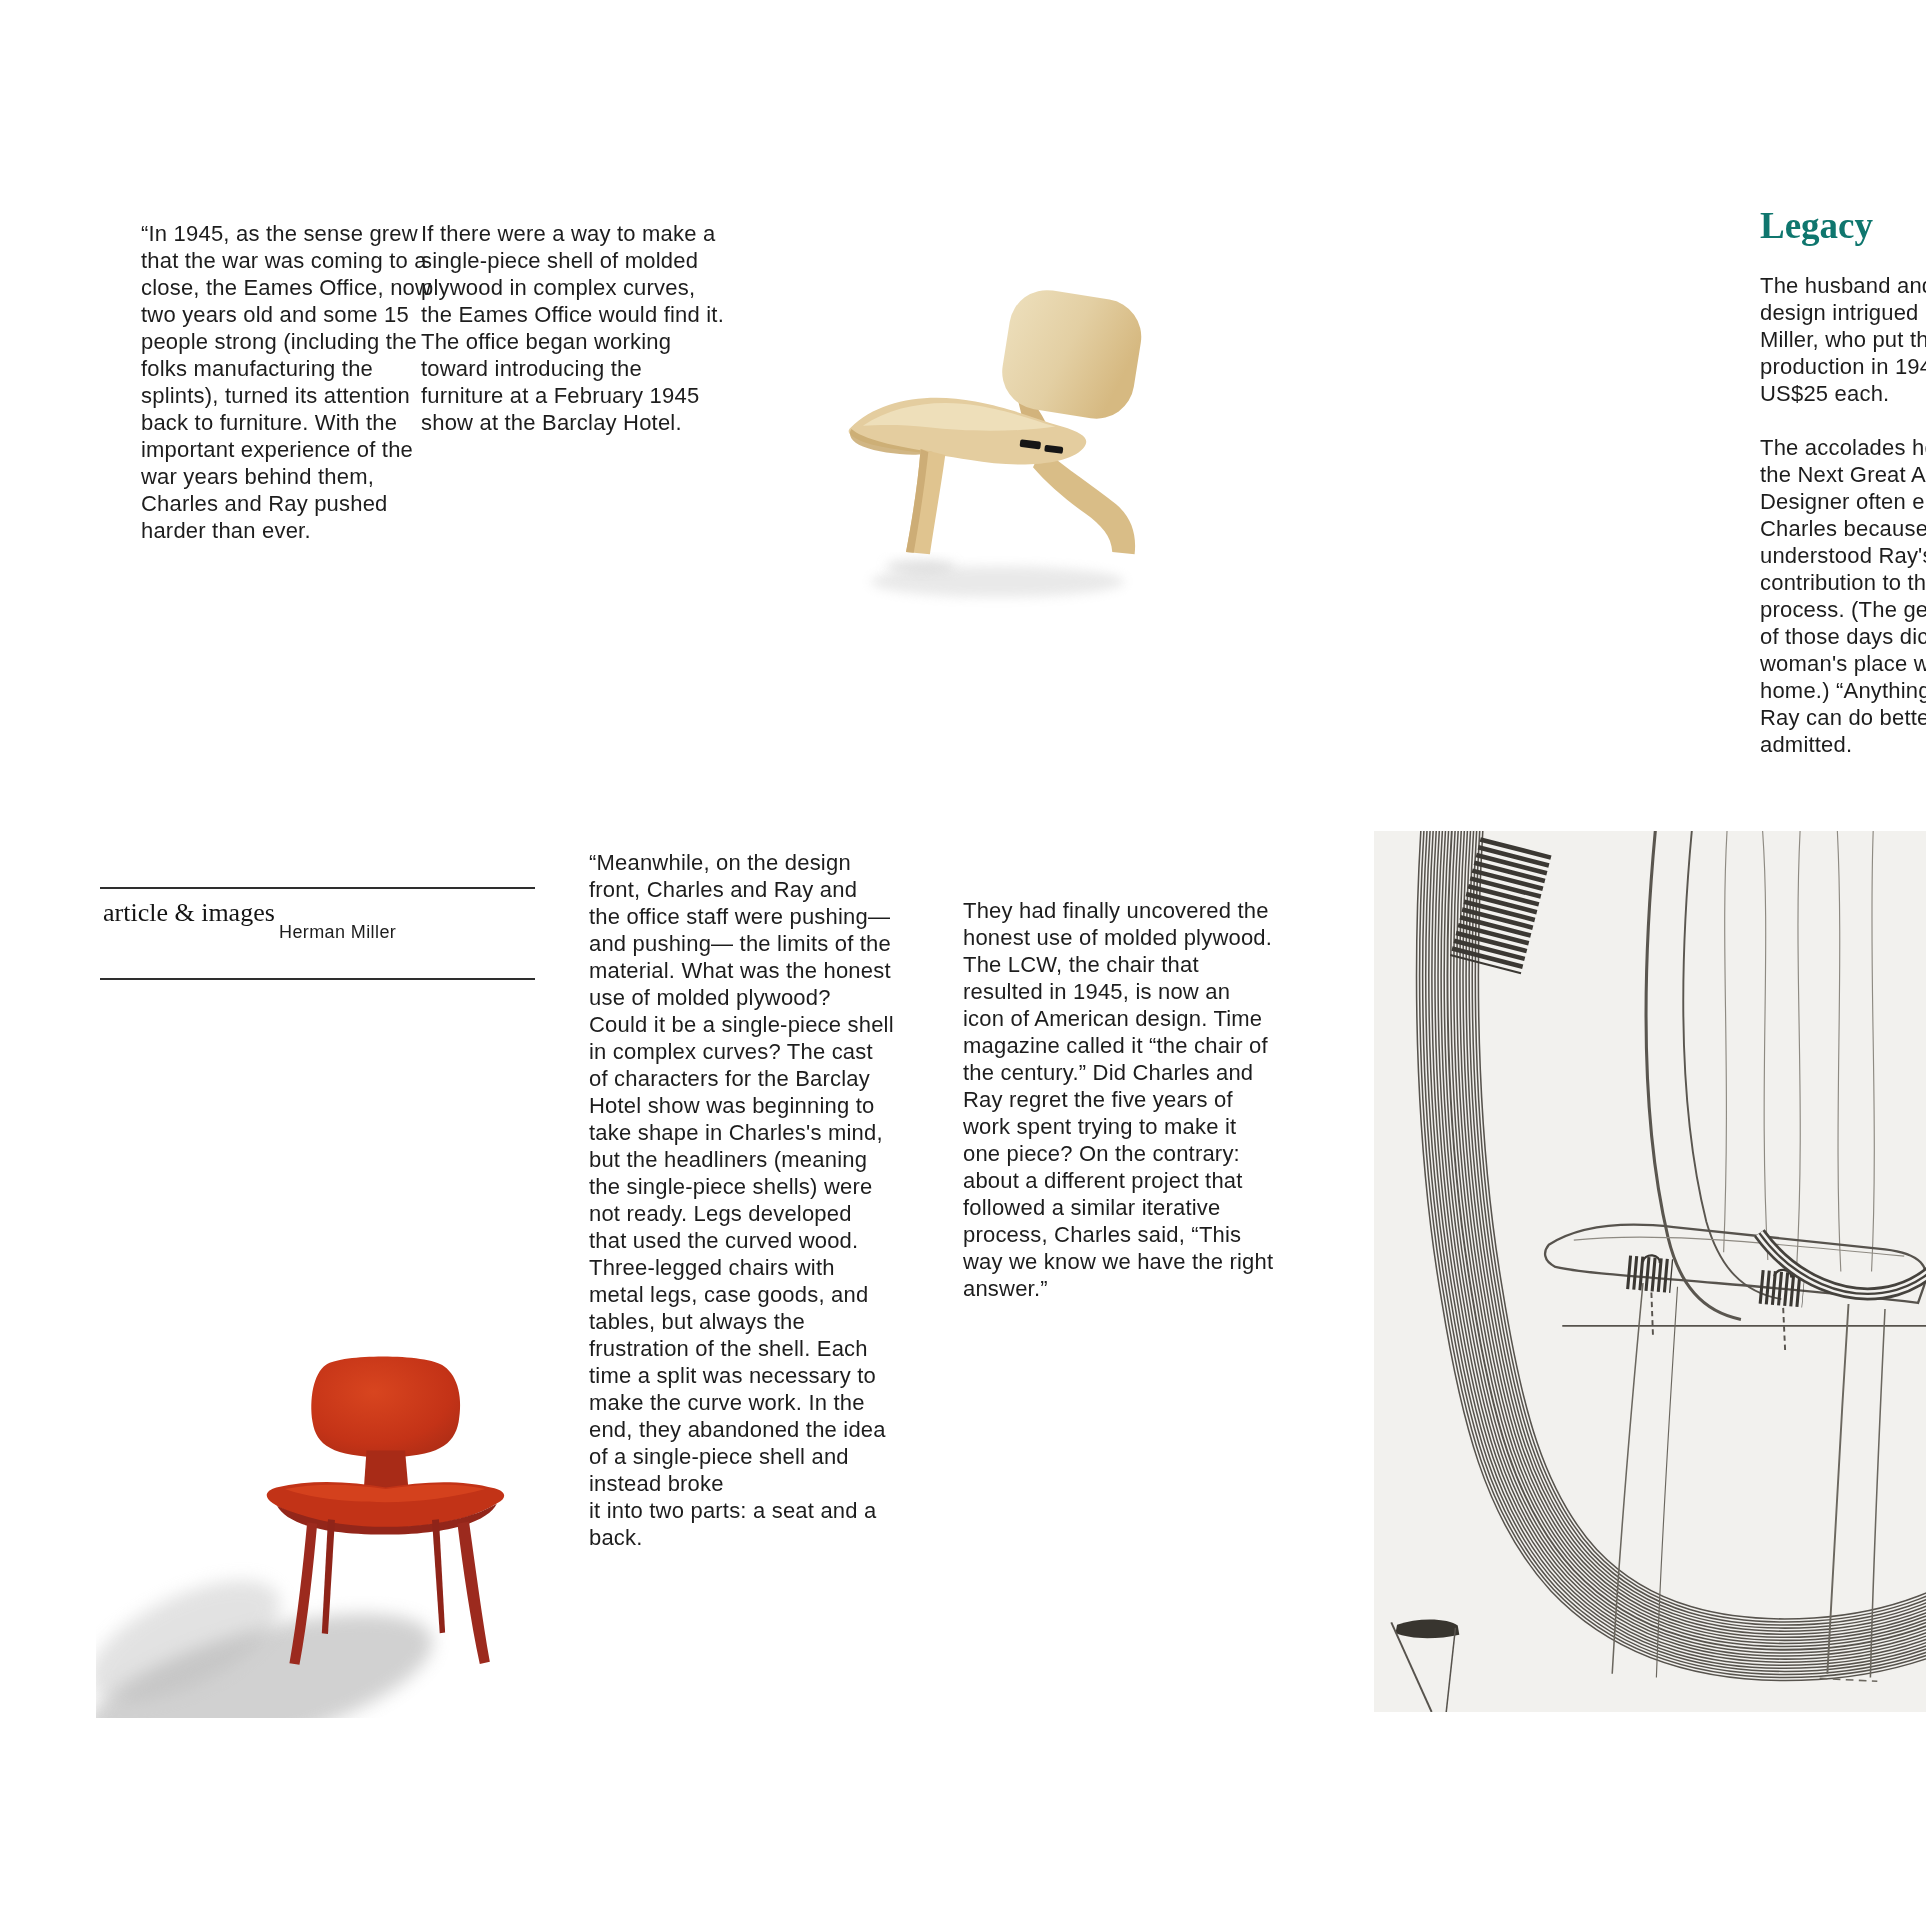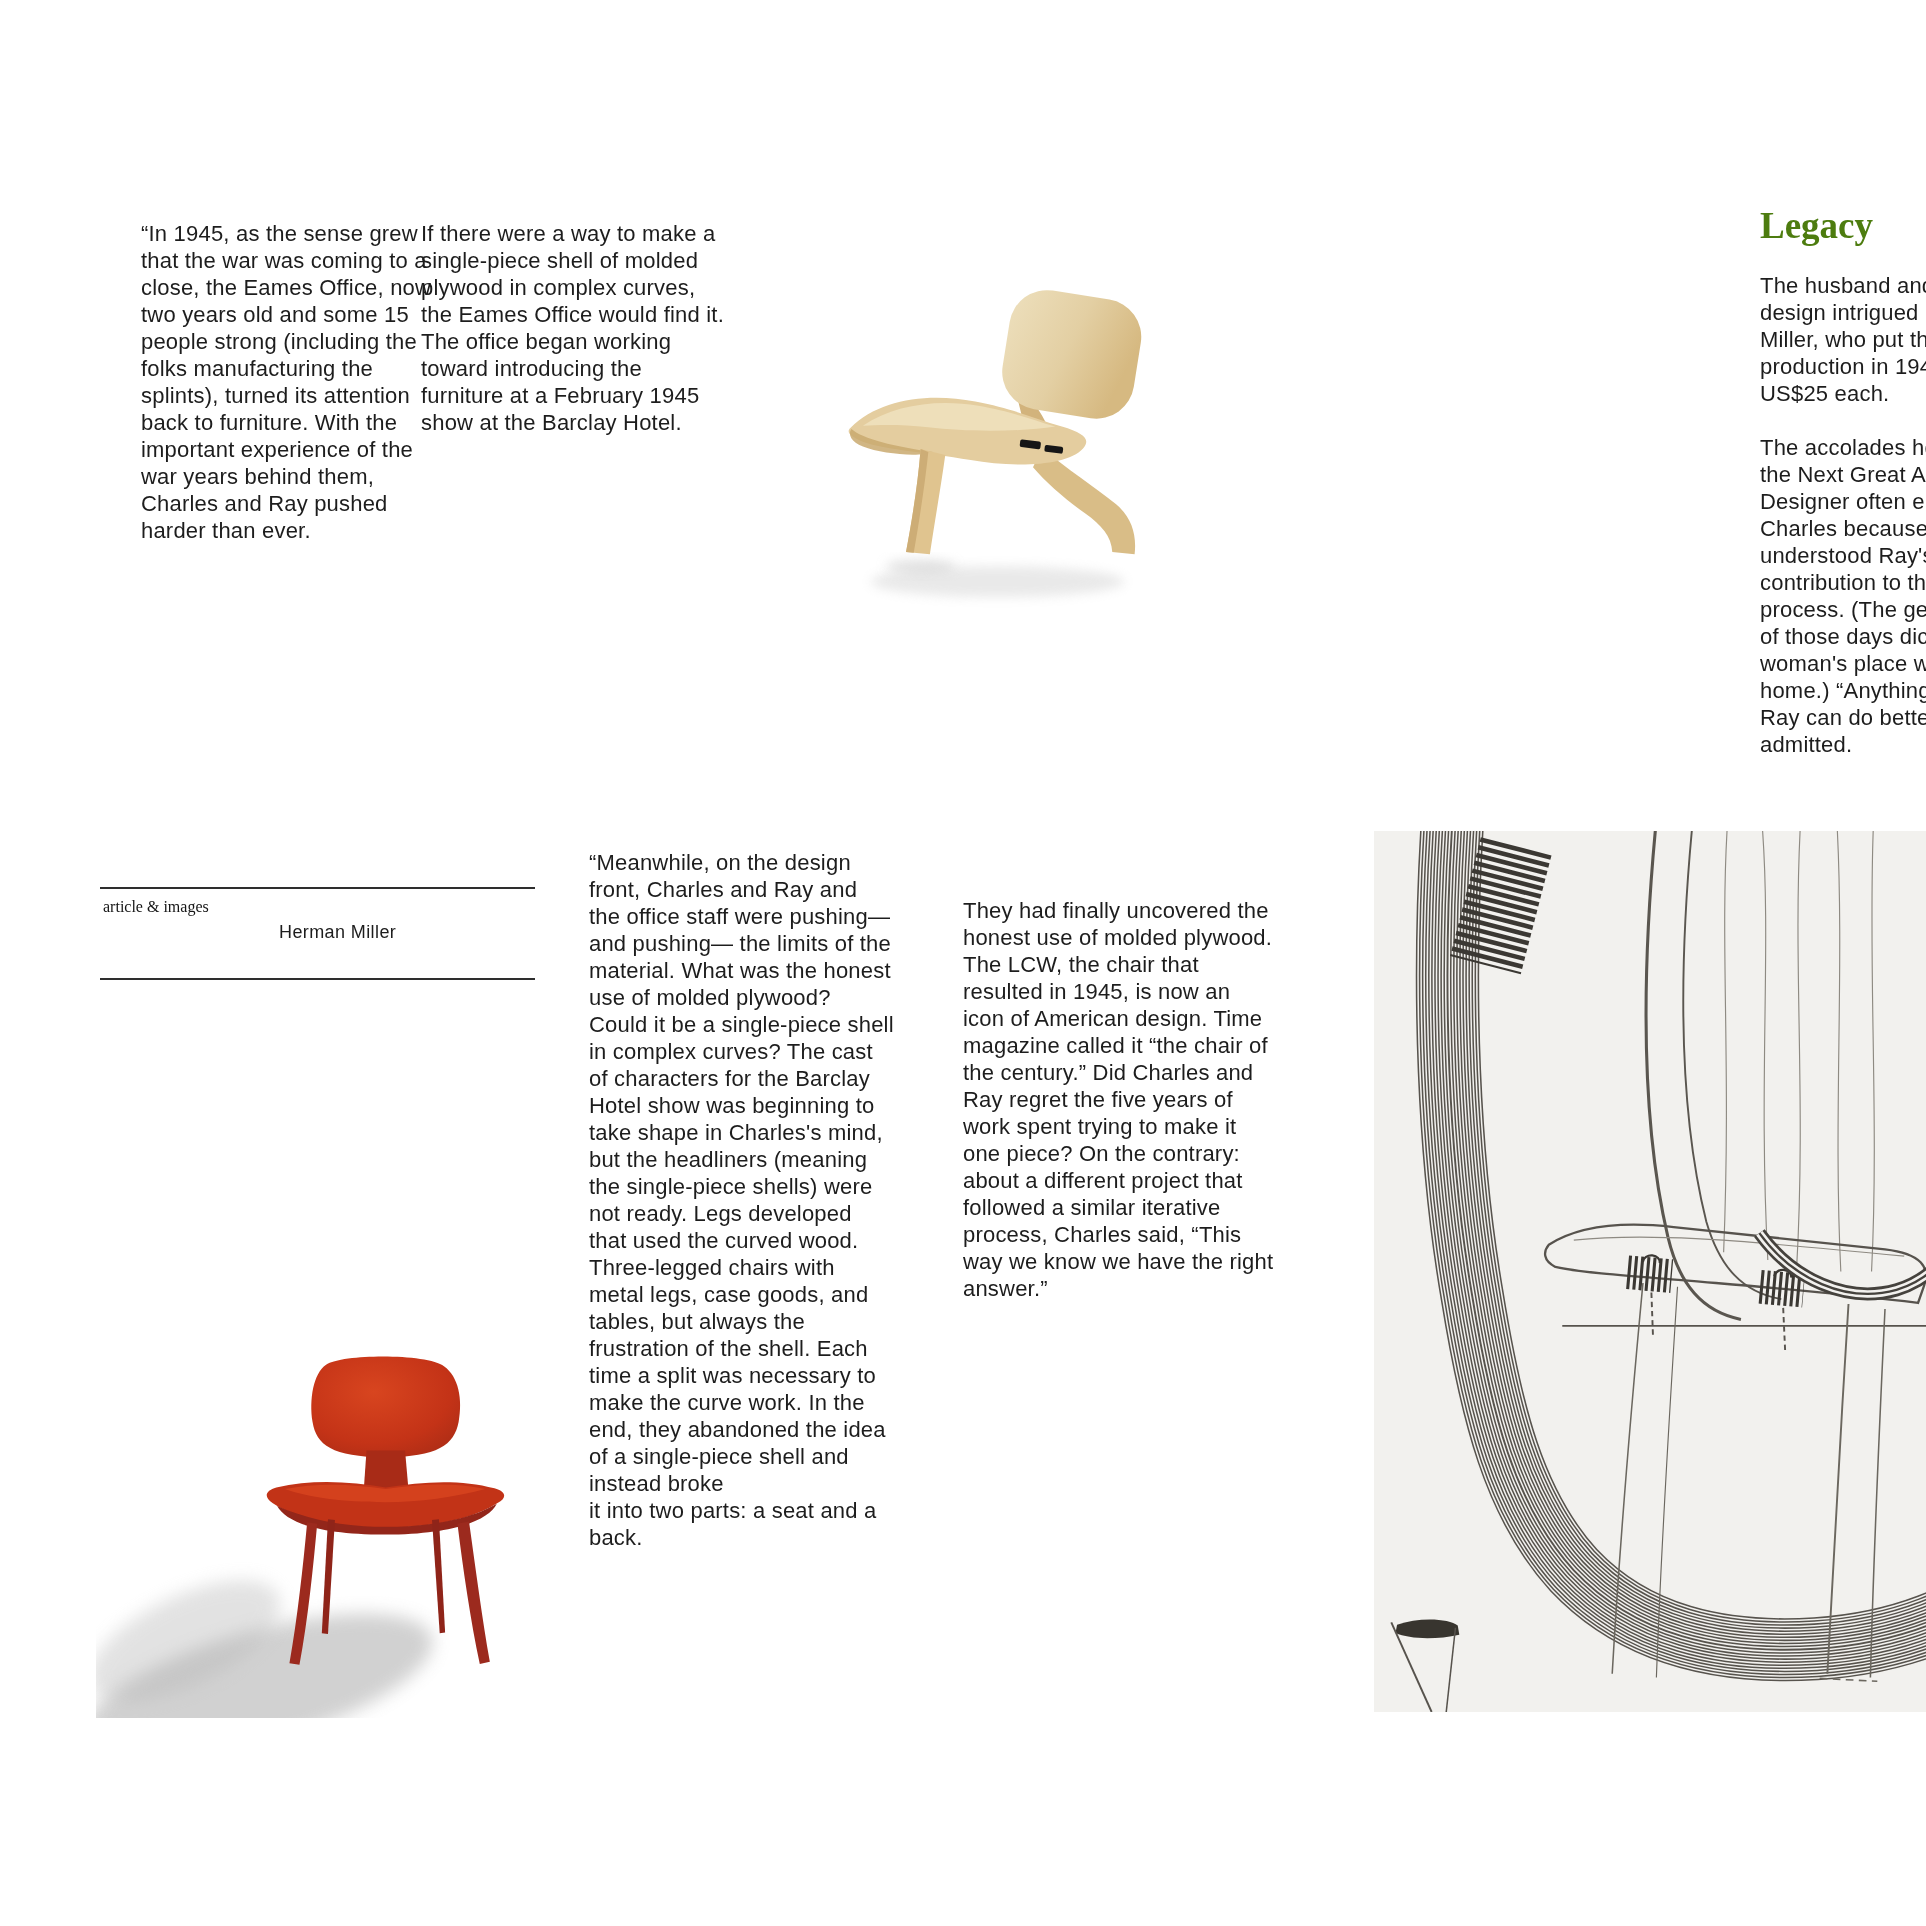--- a/index.html
+++ b/index.html
@@ -7,25 +7,25 @@
        font-family:"Liberation Sans", sans-serif;}
   .body-text{position:absolute;font-size:22px;line-height:27px;letter-spacing:0.2px;
              color:#1d1d1d;white-space:pre-line;z-index:3;}
   #colA{left:101px;top:198px;width:302px;margin-left:40px;}
   #colB{left:421px;top:198px;width:306px;}
   #midA{left:589px;top:827px;width:305px;}
   #midB{left:963px;top:875px;width:312px;}
   #legacyA{left:1760px;top:250px;width:308px;}
   .legacy-heading{position:absolute;left:1760px;top:204px;margin:0;
                   font-family:"Liberation Serif", serif;font-weight:700;font-size:37px;
-                  color:#4d7c0f;z-index:3;}
+                  color:#0f766e;z-index:3;}
   .credit-rule{position:absolute;left:100px;width:435px;height:2.3px;z-index:3;}
   #rule1{top:887px;} #rule2{top:978px;}
   .credit-label{position:absolute;left:103px;top:898px;font-family:"Liberation Serif", serif;
-                font-size:16px;color:#141414;z-index:3;}
+                font-size:26px;color:#141414;z-index:3;}
   .credit-name{position:absolute;left:279px;top:922px;font-size:18px;letter-spacing:0.4px;
                color:#1d1d1d;z-index:3;}
   .fig{position:absolute;z-index:1;}
   #fig-natural{left:805px;top:218px;width:416px;height:431px;}
   #fig-red{left:96px;top:1271px;width:447px;height:447px;}
   #fig-sketch{left:1374px;top:831px;width:1168px;height:881px;z-index:0;}
 </style>
 </head>
 <body>
 

